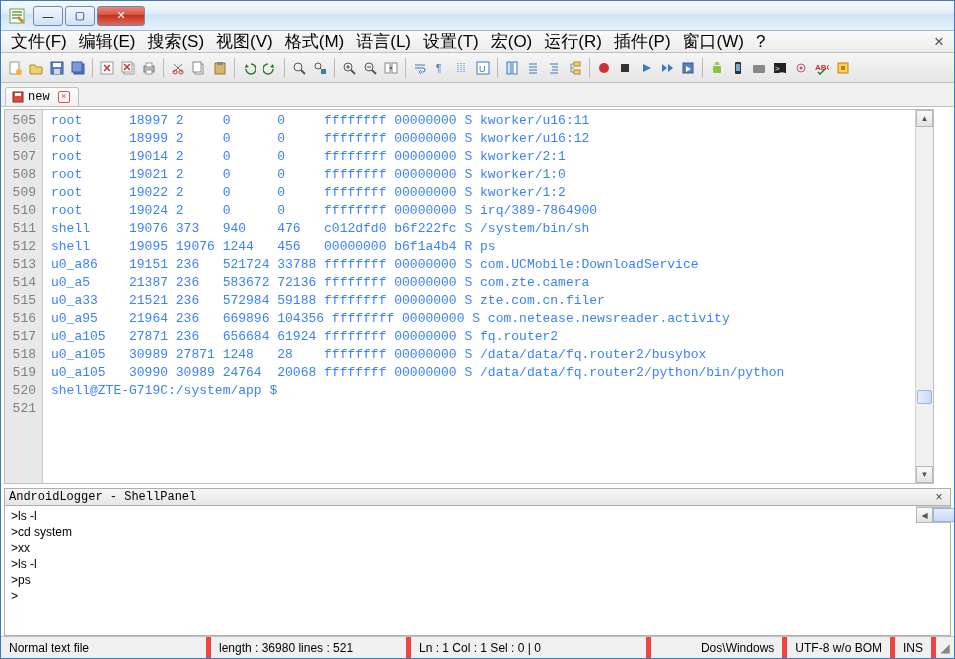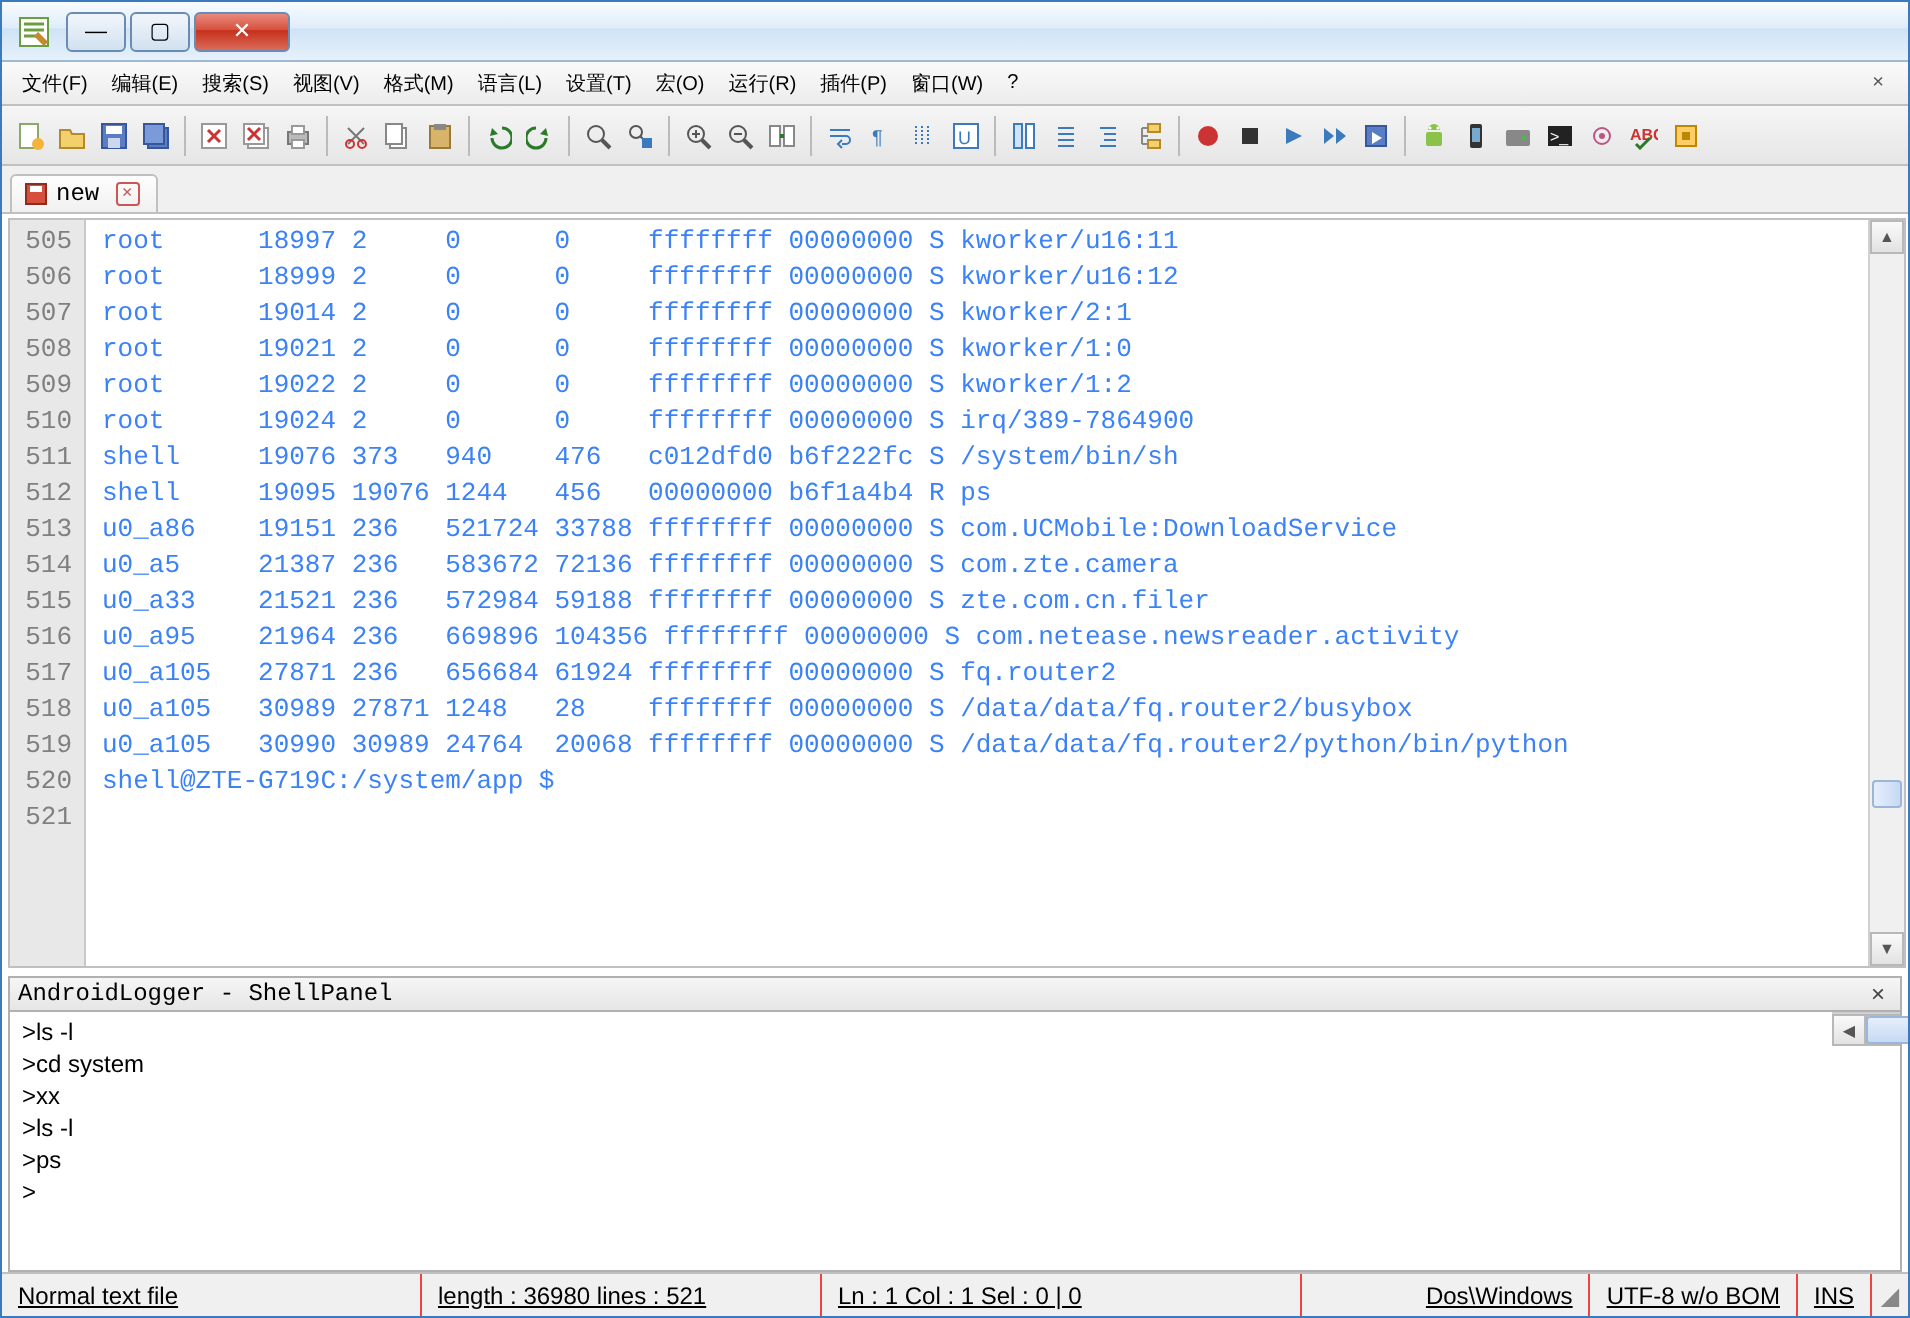--- a/index.html
+++ b/index.html
@@ -7,56 +7,56 @@
 
 
 .titlebar { height: 30px; background: linear-gradient(#f7fbff,#dfedf9 45%,#cfe3f5 46%,#e6f1fb); display: flex; align-items: center; padding: 0 4px 0 8px; border-bottom: 1px solid #9fb9d3; }
 .titlebar .icon { width: 16px; height: 16px; margin-right: 6px; display: inline-flex; align-items: center; justify-content: center; }
 .titlebar .title { color: #334; flex: 1; }
 .winbtns { display: flex; gap: 0; }
 .winbtn { width: 30px; height: 20px; border: 1px solid #6a8bb2; border-radius: 3px; margin-left: 2px; display: flex; align-items: center; justify-content: center; background: linear-gradient(#f2f6fb,#d1e1f0); font-size: 11px; }
 .winbtn.close { width: 48px; background: linear-gradient(#e98a7d,#d64f3c 45%,#c5301b 46%,#dc6b5a); color: #fff; }
 
 
-.menubar { height: 22px; background: linear-gradient(#fafafa,#ececec); display: flex; align-items: center; padding: 0 4px; border-bottom: 1px solid #c0c0c0; font-size: 10px; }
+.menubar { height: 22px; background: linear-gradient(#fafafa,#ececec); display: flex; align-items: center; padding: 0 4px; border-bottom: 1px solid #c0c0c0; font-size: 17px; }
 .menuitem { padding: 2px 6px; }
 .menuclose { margin-left: auto; width: 22px; text-align: center; color: #555; font-family: Arial; }
 
 
 .toolbar { height: 30px; background: linear-gradient(#f5f5f5,#e6e6e6); border-bottom: 1px solid #c0c0c0; display: flex; align-items: center; padding: 0 4px; gap: 1px; overflow: hidden; }
 .tbtn { width: 20px; height: 20px; display: inline-flex; align-items: center; justify-content: center; border: 1px solid transparent; border-radius: 2px; }
 .tsep { width: 1px; height: 20px; background: #bbb; margin: 0 3px; }
 
 
 .tabbar { height: 24px; background: #f0f0f0; border-bottom: 1px solid #c0c0c0; display: flex; align-items: flex-end; padding: 0 4px; }
 .tab { background: linear-gradient(#fefefe,#f0f0f0); border: 1px solid #c0c0c0; border-bottom: none; border-radius: 3px 3px 0 0; padding: 2px 8px 2px 6px; display: flex; align-items: center; gap: 4px; font-size: 12px; font-family: Liberation Mono, monospace; }
 .tab .dirty { width: 12px; height: 12px; }
 .tab .tabclose { width: 12px; height: 12px; border: 1px solid #c55; border-radius: 2px; color: #c55; display: inline-flex; align-items: center; justify-content: center; font-size: 9px; margin-left: 4px; }
 
 
-.editor-wrap { flex: 1; display: flex; border: 1px solid #c0c0c0; margin: 2px 1px 0 3px; overflow: hidden; position: relative; }
+.editor-wrap { flex: 1; display: flex; border: 1px solid #c0c0c0; margin: 2px 20px 0 3px; overflow: hidden; position: relative; }
 .gutter { width: 38px; background: #e8e8e8; color: #808080; text-align: right; padding: 2px 6px 0 0; border-right: 1px solid #c8c8c8; font: 13px Consolas,"Courier New",monospace; line-height: 18px; }
 .code { flex: 1; font: 13px Consolas,"Courier New",monospace; line-height: 18px; padding: 2px 0 0 8px; white-space: pre; color: #3b82f6; overflow: hidden; }
 .vscroll { width: 18px; background: #f0f0f0; border-left: 1px solid #d0d0d0; position: relative; }
 .vscroll .arrow { height: 17px; background: linear-gradient(#fafafa,#e2e2e2); border: 1px solid #b8b8b8; display: flex; align-items: center; justify-content: center; font-size: 8px; color: #555; }
 .vscroll .thumb { position: absolute; left: 1px; right: 1px; background: linear-gradient(90deg,#e6eefc,#c6daf4); border: 1px solid #9ab6db; border-radius: 2px; }
 
 
 .panel-title { height: 18px; background: linear-gradient(#f6f6f6,#e6e6e6); border: 1px solid #b0b0b0; margin: 4px 3px 0 3px; padding: 0 4px; font: 12px "Courier New",monospace; display: flex; align-items: center; }
 .panel-title .x { margin-left: auto; width: 14px; text-align: center; font-family: Arial; color: #444; }
 .shell { border: 1px solid #b0b0b0; border-top: none; margin: 0 3px 0 3px; height: 130px; display: flex; background: #fff; }
 .shell-body { flex: 1; font: 12px Tahoma,sans-serif; padding: 2px 6px; line-height: 16px; overflow: hidden; }
 .shell-scroll { height: 17px; background: #f0f0f0; border-top: 1px solid #d0d0d0; display: flex; }
 .shell-scroll .arrow { width: 17px; border: 1px solid #b8b8b8; background: linear-gradient(#fafafa,#e2e2e2); display: flex; align-items: center; justify-content: center; font-size: 8px; color: #555; }
 .shell-scroll .track { flex: 1; position: relative; }
 .shell-scroll .thumb { position: absolute; top: 1px; bottom: 1px; left: 0; width: 250px; background: linear-gradient(#e6eefc,#c6daf4); border: 1px solid #9ab6db; border-radius: 2px; }
 
 
 .statusbar { height: 22px; background: #f0f0f0; border-top: 1px solid #c0c0c0; display: flex; align-items: center; font-size: 12px; }
-.statusbar .cell { padding: 0 8px; height: 100%; display: flex; align-items: center; border-right: 1px solid #ef4444; text-decoration: underline; }
+.statusbar .cell { padding: 0 8px; height: 100%; display: flex; align-items: center; border-right: 5px solid #ef4444; }
 .statusbar .spacer { flex: 1; }
 .statusbar .grip { width: 18px; text-align: center; color: #888; }
 
 
 svg { display: block; }
 </style>
 </head>
 <body>
 
 <div class="titlebar">

